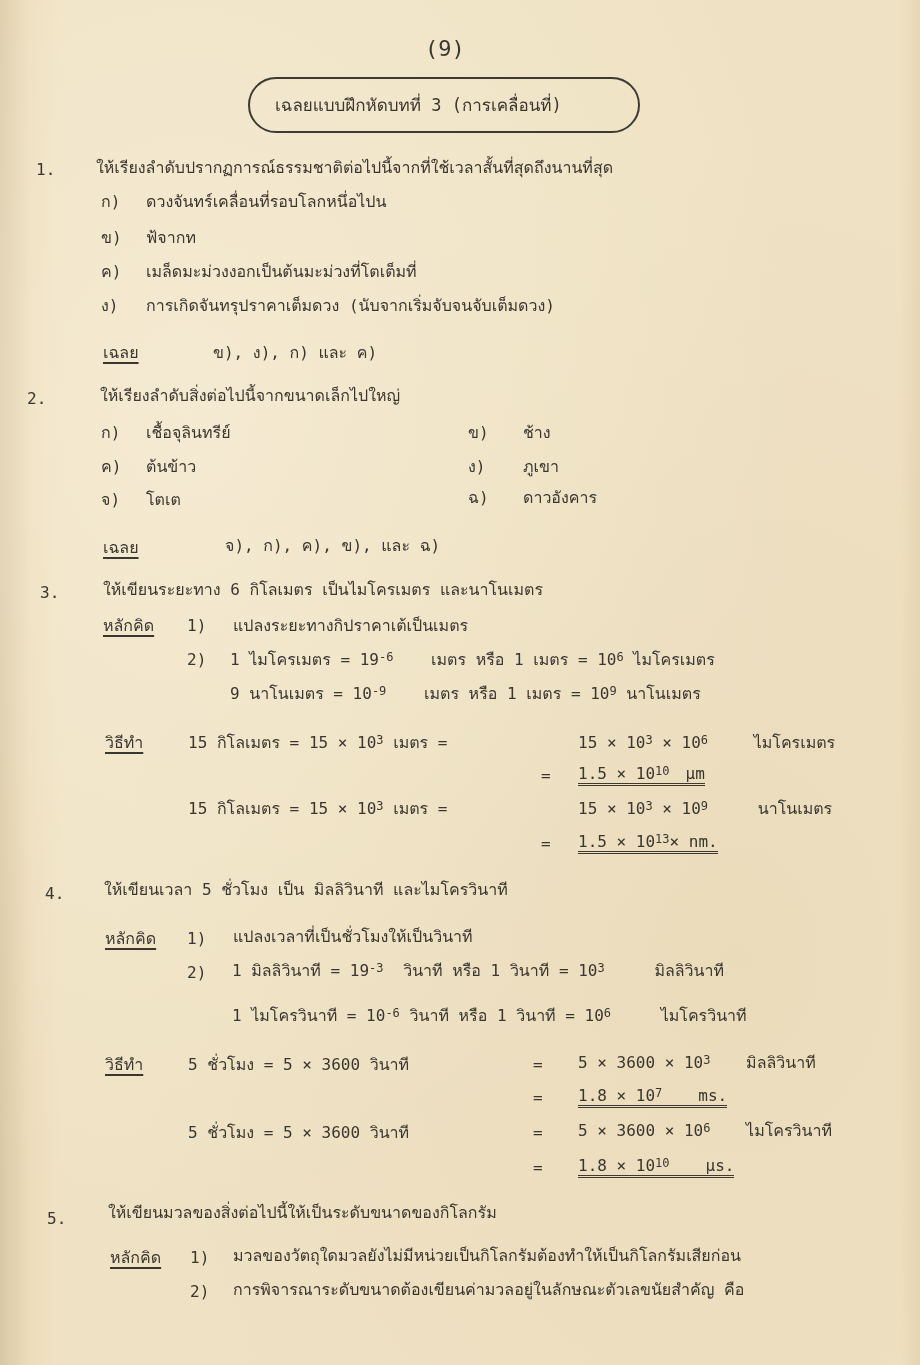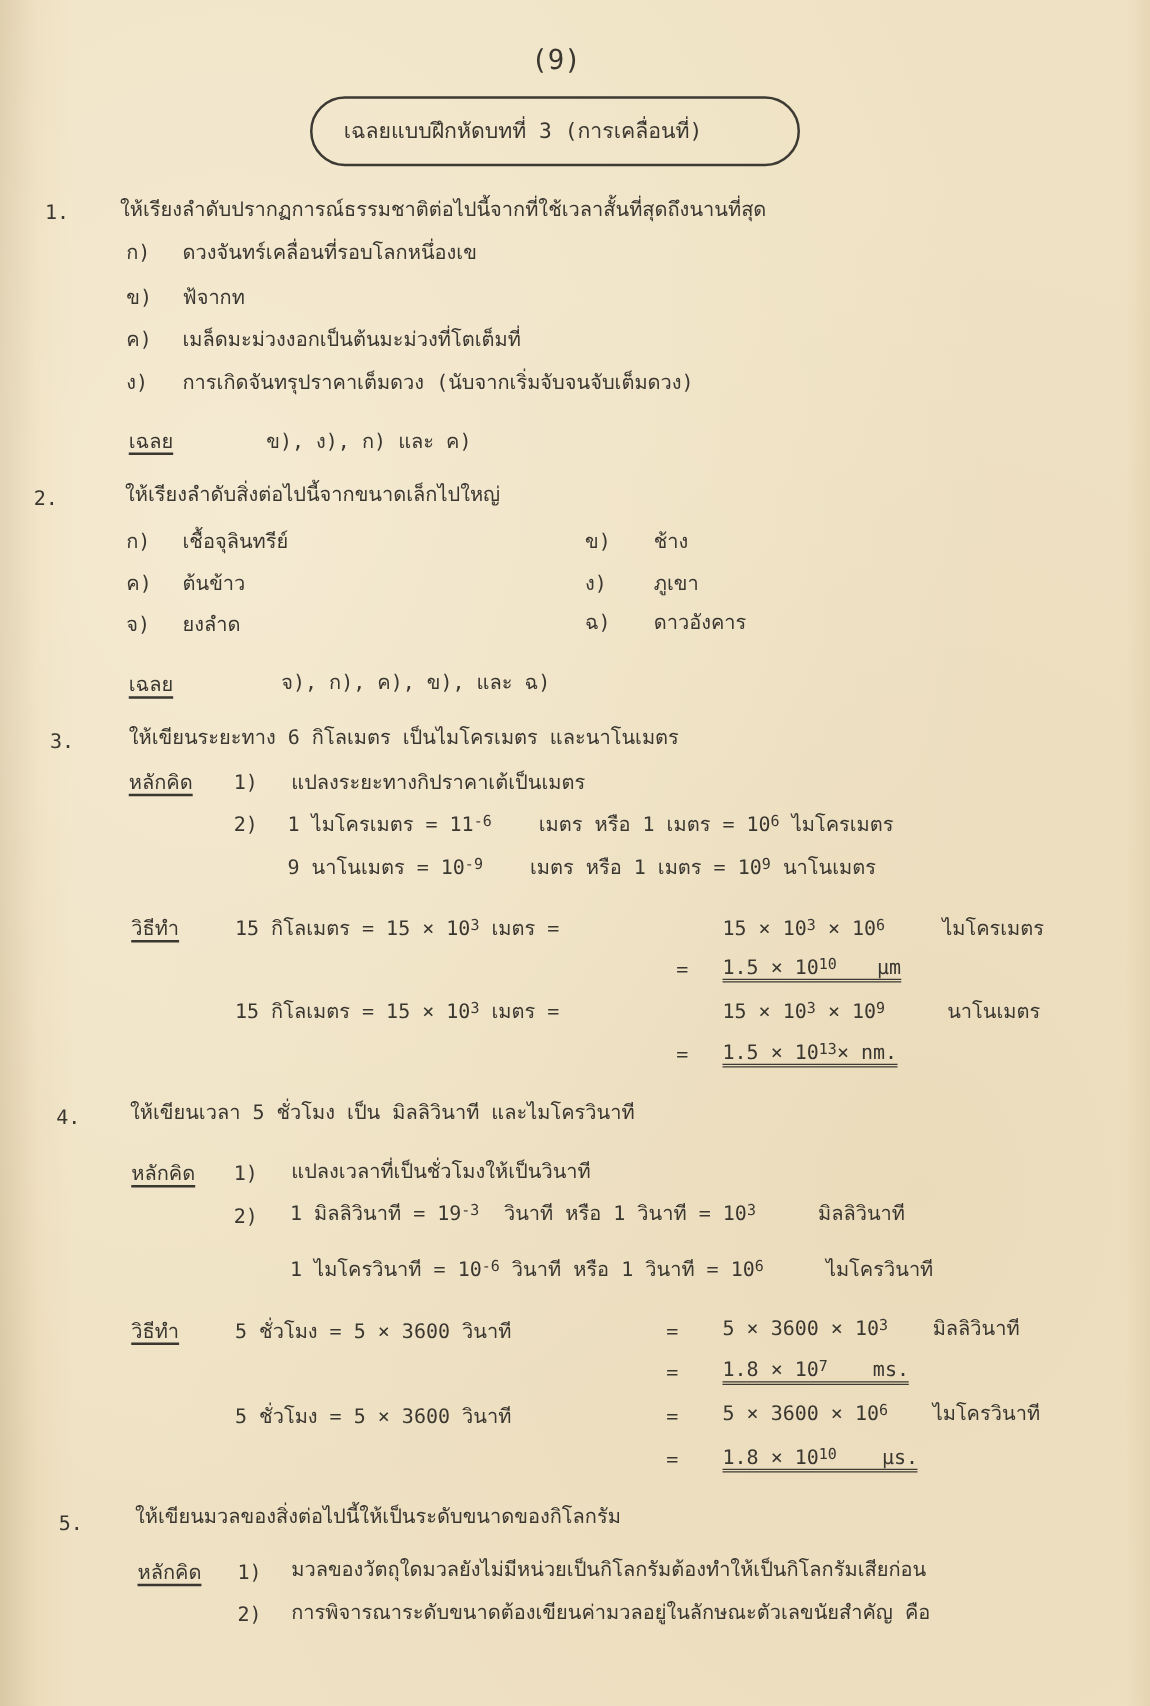--- a/index.html
+++ b/index.html
@@ -28,75 +28,75 @@
 </head>
 <body>
 
 <div class="abs page-num">(9)</div>
 <div class="title-box"></div>
 <div class="abs title-text">เฉลยแบบฝึกหัดบทที่ 3    (การเคลื่อนที่)</div>
 
 <div class="abs" style="left:36px;top:162px">1.</div>
 <div class="abs" style="left:96px;top:160px">ให้เรียงลำดับปรากฏการณ์ธรรมชาติต่อไปนี้จากที่ใช้เวลาสั้นที่สุดถึงนานที่สุด</div>
 <div class="abs" style="left:101px;top:194px">ก)</div>
-<div class="abs" style="left:146px;top:194px">ดวงจันทร์เคลื่อนที่รอบโลกหนึ่องเข</div>
+<div class="abs" style="left:146px;top:194px">ดวงจันทร์เคลื่อนที่รอบโลกหนึ่อไปน</div>
 <div class="abs" style="left:101px;top:230px">ข)</div>
 <div class="abs" style="left:146px;top:230px">ฟ้จากท</div>
 <div class="abs" style="left:101px;top:264px">ค)</div>
 <div class="abs" style="left:146px;top:264px">เมล็ดมะม่วงงอกเป็นต้นมะม่วงที่โตเต็มที่</div>
 <div class="abs" style="left:101px;top:298px">ง)</div>
 <div class="abs" style="left:146px;top:298px">การเกิดจันทรุปราคาเต็มดวง  (นับจากเริ่มจับจนจับเต็มดวง)</div>
 <div class="abs u" style="left:103px;top:345px">เฉลย</div>
 <div class="abs" style="left:213px;top:345px">ข),  ง),  ก)  และ  ค)</div>
 
 <div class="abs" style="left:27px;top:391px">2.</div>
 <div class="abs" style="left:100px;top:388px">ให้เรียงลำดับสิ่งต่อไปนี้จากขนาดเล็กไปใหญ่</div>
 <div class="abs" style="left:101px;top:425px">ก)</div>
 <div class="abs" style="left:146px;top:425px">เชื้อจุลินทรีย์</div>
 <div class="abs" style="left:468px;top:425px">ข)</div>
 <div class="abs" style="left:523px;top:425px">ช้าง</div>
 <div class="abs" style="left:101px;top:459px">ค)</div>
 <div class="abs" style="left:146px;top:459px">ต้นข้าว</div>
 <div class="abs" style="left:468px;top:459px">ง)</div>
 <div class="abs" style="left:523px;top:459px">ภูเขา</div>
 <div class="abs" style="left:101px;top:492px">จ)</div>
-<div class="abs" style="left:146px;top:492px">ยงลำด</div>
+<div class="abs" style="left:146px;top:492px">โตเต</div>
 <div class="abs" style="left:468px;top:490px">ฉ)</div>
 <div class="abs" style="left:523px;top:490px">ดาวอังคาร</div>
 <div class="abs u" style="left:103px;top:540px">เฉลย</div>
 <div class="abs" style="left:225px;top:538px">จ), ก),  ค),  ข), และ  ฉ)</div>
 
 <div class="abs" style="left:40px;top:585px">3.</div>
 <div class="abs" style="left:103px;top:582px">ให้เขียนระยะทาง 6 กิโลเมตร  เป็นไมโครเมตร และนาโนเมตร</div>
 <div class="abs u" style="left:103px;top:618px">หลักคิด</div>
 <div class="abs" style="left:187px;top:618px">1)</div>
 <div class="abs" style="left:233px;top:618px">แปลงระยะทางกิปราคาเต้เป็นเมตร</div>
 <div class="abs" style="left:187px;top:652px">2)</div>
 <div class="abs" style="left:230px;top:652px">
-  <span>1  ไมโครเมตร  =  11</span><sup>-6</sup>
+  <span>1  ไมโครเมตร  =  19</span><sup>-6</sup>
   <span style="margin-left:28px">เมตร หรือ  1  เมตร  =  10</span><sup>6</sup>
   <span>ไมโครเมตร</span>
 </div>
 <div class="abs" style="left:230px;top:686px">
   <span>9  นาโนเมตร  =  10</span><sup>-9</sup>
   <span style="margin-left:28px">เมตร หรือ  1  เมตร  =  10</span><sup>9</sup>
   <span>นาโนเมตร</span>
 </div>
 <div class="abs u" style="left:105px;top:735px">วิธีทำ</div>
 <div class="abs" style="left:188px;top:735px">
   <span>15   กิโลเมตร   =   15 × 10</span><sup>3</sup>
   <span>เมตร   =</span>
 </div>
 <div class="abs" style="left:578px;top:735px">
   <span>15 × 10</span><sup>3</sup><span> × 10</span><sup>6</sup>
   <span style="margin-left:36px">ไมโครเมตร</span>
 </div>
 <div class="abs" style="left:541px;top:768px">=</div>
 <div class="abs du" style="left:578px;top:766px">
-  <span>1.5 × 10</span><sup>10</sup><span style="margin-left:32px">μm</span>
+  <span>1.5 × 10</span><sup>10</sup><span style="margin-left:16px">μm</span>
 </div>
 <div class="abs" style="left:188px;top:801px">
   <span>15   กิโลเมตร   =   15 × 10</span><sup>3</sup>
   <span>เมตร   =</span>
 </div>
 <div class="abs" style="left:578px;top:801px">
   <span>15 × 10</span><sup>3</sup><span> × 10</span><sup>9</sup>
   <span style="margin-left:40px">นาโนเมตร</span>
 </div>
 <div class="abs" style="left:541px;top:836px">=</div>

